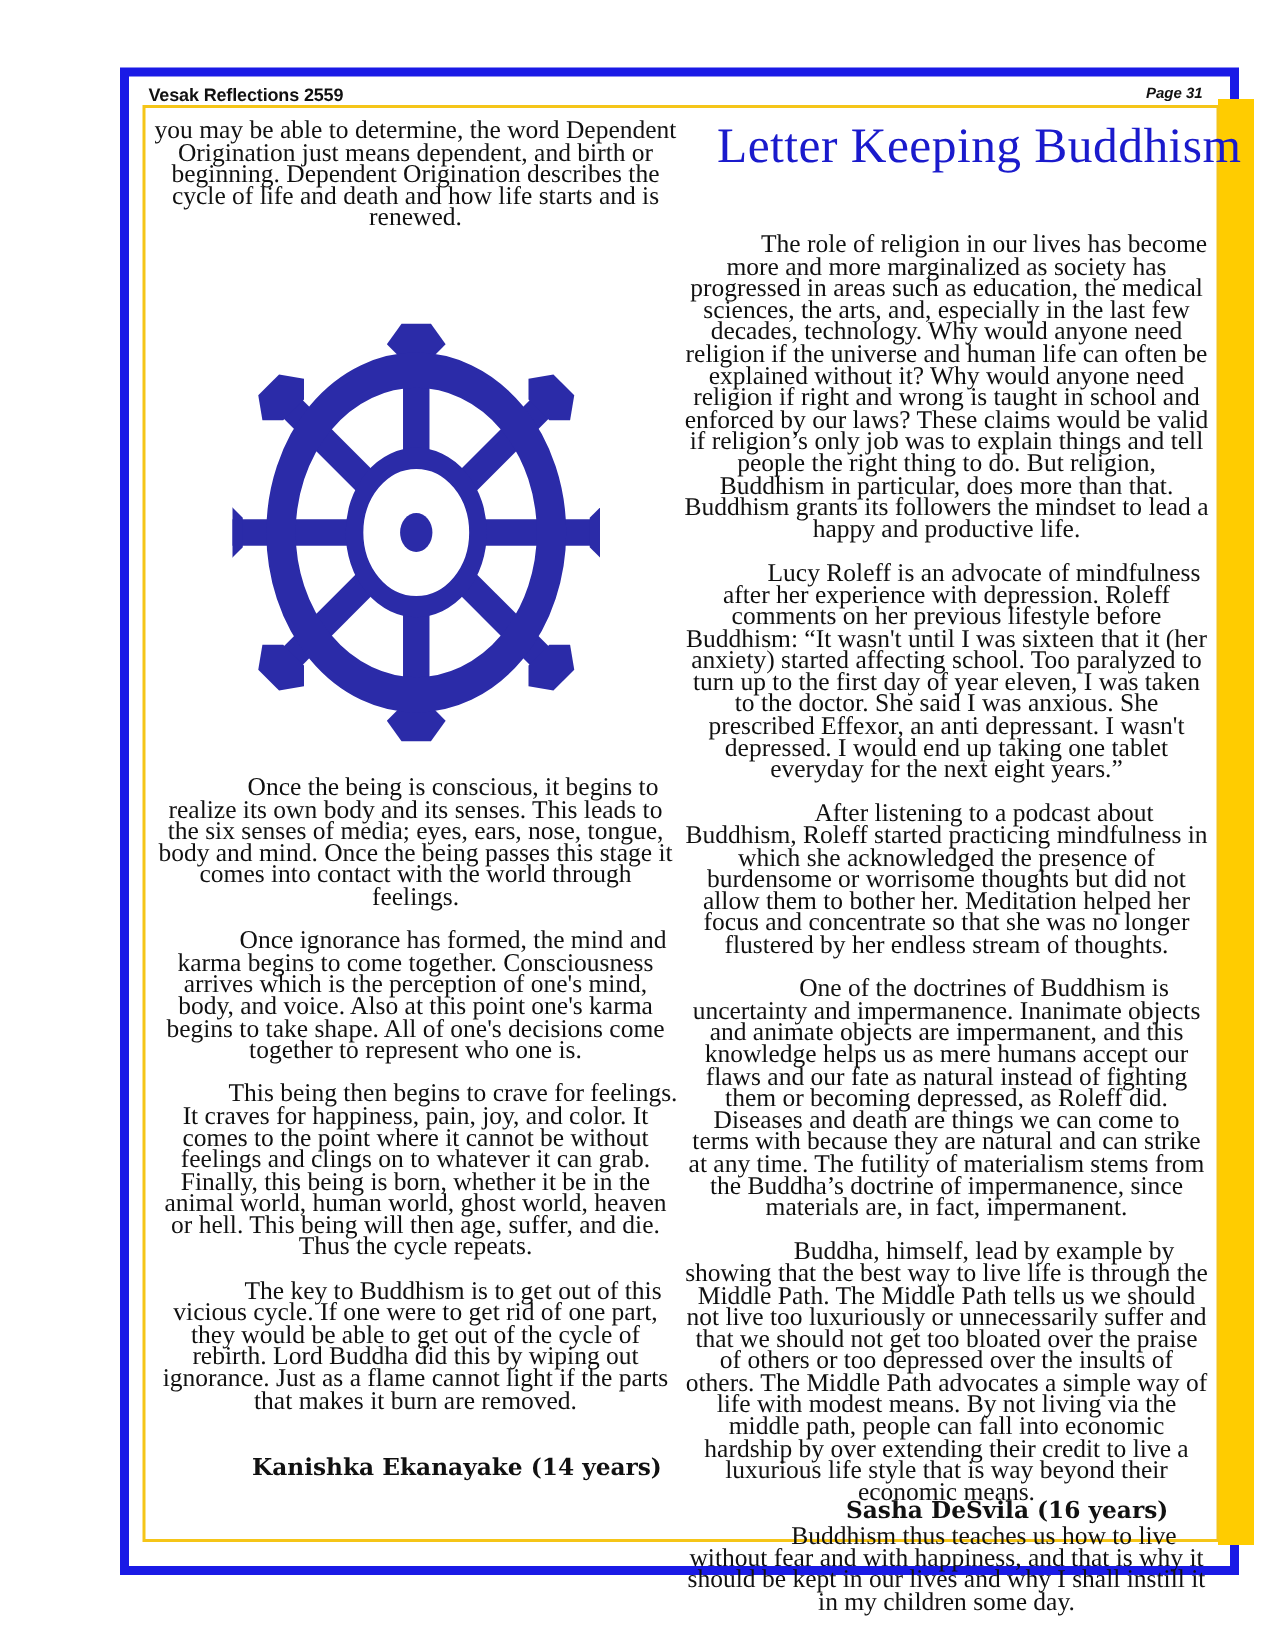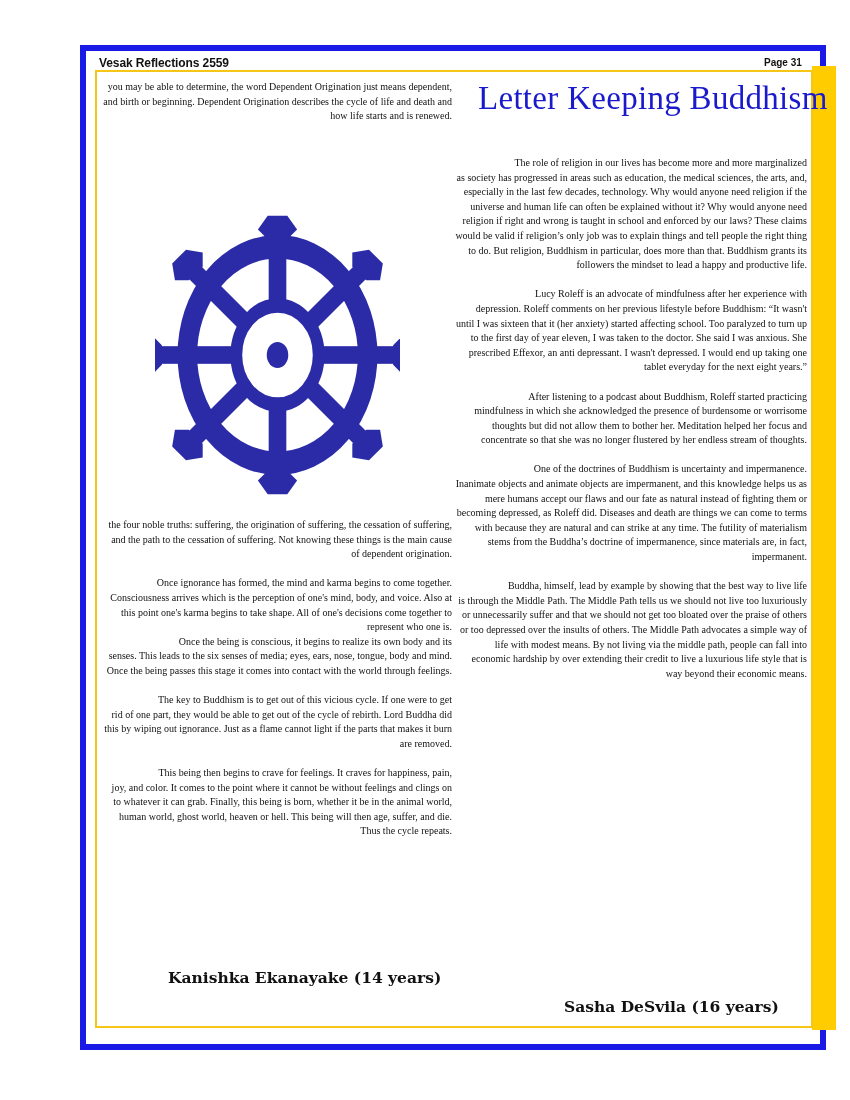--- a/index.html
+++ b/index.html
@@ -1,22 +1,22 @@
 <!DOCTYPE html>
 <html><head>
 <meta charset="utf-8">
 <style>
   html, body { margin:0; padding:0; background:#ffffff; }
   body { width:850px; height:1100px; position:relative; overflow:hidden; }
   .blue-frame { position:absolute; left:80px; top:45px; width:734px; height:993px; border:6px solid #1a1ae6; background:#fff; }
   .yellow-bar { position:absolute; left:812px; top:66px; width:24px; height:964px; background:#ffcc00; }
   .yellow-box { position:absolute; left:95px; top:70px; width:714px; height:954px; border:2px solid #f5c518; }
   .header-left { position:absolute; left:99px; top:56px; font-family:"Liberation Sans", sans-serif; font-weight:bold; font-size:12px; color:#111; letter-spacing:-0.1px; }
-  .header-right { position:absolute; left:764px; top:57px; font-family:"Liberation Sans", sans-serif; font-weight:bold; font-size:10px; color:#111; }
-  .col { position:absolute; font-family:"Liberation Serif", serif; font-size:10px; line-height:14.6px; color:#111; text-align:right; }
+  .header-right { position:absolute; left:764px; top:57px; font-family:"Liberation Sans", sans-serif; font-weight:bold; font-size:10px; color:#111;font-style:italic; }
+  .col { position:absolute; font-family:"Liberation Serif", serif; font-size:17px; line-height:14.6px; color:#111; text-align:center; }
   .col p { margin:0; }
   .indent { text-indent:50px; }
   .gap { margin-top:14.6px !important; }
   .left-col { left:102px; width:350px; }
   .right-col { left:455px; width:352px; }
   .title { position:absolute; left:478px; top:80px; font-family:"Liberation Serif", serif; font-size:33px; color:#1a1acc; letter-spacing:0.3px; }
   .author { position:absolute; font-family:"DejaVu Serif", serif; font-weight:bold; font-size:15.5px; color:#111; }
   .wheel { position:absolute; left:155px; top:205px; width:245px; height:300px; }
 </style>
 </head>
@@ -72,32 +72,32 @@
     </g>
   </g>
   <g transform="scale(1,1.2)">
     <circle cx="0" cy="0" r="92" fill="none" stroke="#2b2ba8" stroke-width="20"></circle>
     <circle cx="0" cy="0" r="42" fill="#ffffff" stroke="#2b2ba8" stroke-width="12"></circle>
     <circle cx="0" cy="0" r="11" fill="#2b2ba8"></circle>
   </g>
 </svg>
 
 <div class="col left-col" style="top:518px;">
-  <p>the four noble truths: suffering, the origination of suffering, the cessation of suffering, and the path to the cessation of suffering. Not knowing these things is the main cause of dependent origination.</p>
+  <p class="indent">Once the being is conscious, it begins to realize its own body and its senses. This leads to the six senses of media; eyes, ears, nose, tongue, body and mind. Once the being passes this stage it comes into contact with the world through feelings.</p>
   <p class="indent gap">Once ignorance has formed, the mind and karma begins to come together. Consciousness arrives which is the perception of one's mind, body, and voice. Also at this point one's karma begins to take shape. All of one's decisions come together to represent who one is.</p>
-  <p class="indent">Once the being is conscious, it begins to realize its own body and its senses. This leads to the six senses of media; eyes, ears, nose, tongue, body and mind. Once the being passes this stage it comes into contact with the world through feelings.</p>
+  <p class="indent gap">This being then begins to crave for feelings. It craves for happiness, pain, joy, and color. It comes to the point where it cannot be without feelings and clings on to whatever it can grab. Finally, this being is born, whether it be in the animal world, human world, ghost world, heaven or hell. This being will then age, suffer, and die. Thus the cycle repeats.</p>
   <p class="indent gap">The key to Buddhism is to get out of this vicious cycle. If one were to get rid of one part, they would be able to get out of the cycle of rebirth. Lord Buddha did this by wiping out ignorance. Just as a flame cannot light if the parts that makes it burn are removed.</p>
-  <p class="indent gap">This being then begins to crave for feelings. It craves for happiness, pain, joy, and color. It comes to the point where it cannot be without feelings and clings on to whatever it can grab. Finally, this being is born, whether it be in the animal world, human world, ghost world, heaven or hell. This being will then age, suffer, and die. Thus the cycle repeats.</p>
 </div>
 
 <div class="author" style="left:168px; top:968px;">Kanishka Ekanayake  (14 years)</div>
 
 <div class="title">Letter Keeping Buddhism</div>
 
 <div class="col right-col" style="top:156px;">
   <p class="indent">The role of religion in our lives has become more and more marginalized as society has progressed in areas such as education, the medical sciences, the arts, and, especially in the last few decades, technology. Why would anyone need religion if the universe and human life can often be explained without it? Why would anyone need religion if right and wrong is taught in school and enforced by our laws? These claims would be valid if religion’s only job was to explain things and tell people the right thing to do. But religion, Buddhism in particular, does more than that. Buddhism grants its followers the mindset to lead a happy and productive life.</p>
   <p class="indent gap">Lucy Roleff is an advocate of mindfulness after her experience with depression. Roleff comments on her previous lifestyle before Buddhism: “It wasn't until I was sixteen that it (her anxiety) started affecting school. Too paralyzed to turn up to the first day of year eleven, I was taken to the doctor. She said I was anxious. She prescribed Effexor, an anti depressant. I wasn't depressed. I would end up taking one tablet everyday for the next eight years.”</p>
   <p class="indent gap">After listening to a podcast about Buddhism, Roleff started practicing mindfulness in which she acknowledged the presence of burdensome or worrisome thoughts but did not allow them to bother her. Meditation helped her focus and concentrate so that she was no longer flustered by her endless stream of thoughts.</p>
   <p class="indent gap">One of the doctrines of Buddhism is uncertainty and impermanence. Inanimate objects and animate objects are impermanent, and this knowledge helps us as mere humans accept our flaws and our fate as natural instead of fighting them or becoming depressed, as Roleff did. Diseases and death are things we can come to terms with because they are natural and can strike at any time. The futility of materialism stems from the Buddha’s doctrine of impermanence, since materials are, in fact, impermanent.</p>
   <p class="indent gap">Buddha, himself, lead by example by showing that the best way to live life is through the Middle Path. The Middle Path tells us we should not live too luxuriously or unnecessarily suffer and that we should not get too bloated over the praise of others or too depressed over the insults of others. The Middle Path advocates a simple way of life with modest means. By not living via the middle path, people can fall into economic hardship by over extending their credit to live a luxurious life style that is way beyond their economic means.</p>
+  <p class="indent gap">Buddhism thus teaches us how to live without fear and with happiness, and that is why it should be kept in our lives and why I shall instill it in my children some day.</p>
 </div>
 
 <div class="author" style="left:564px; top:973px;margin-top:24px;">Sasha DeSvila  (16 years)</div>
 
 </body></html>

